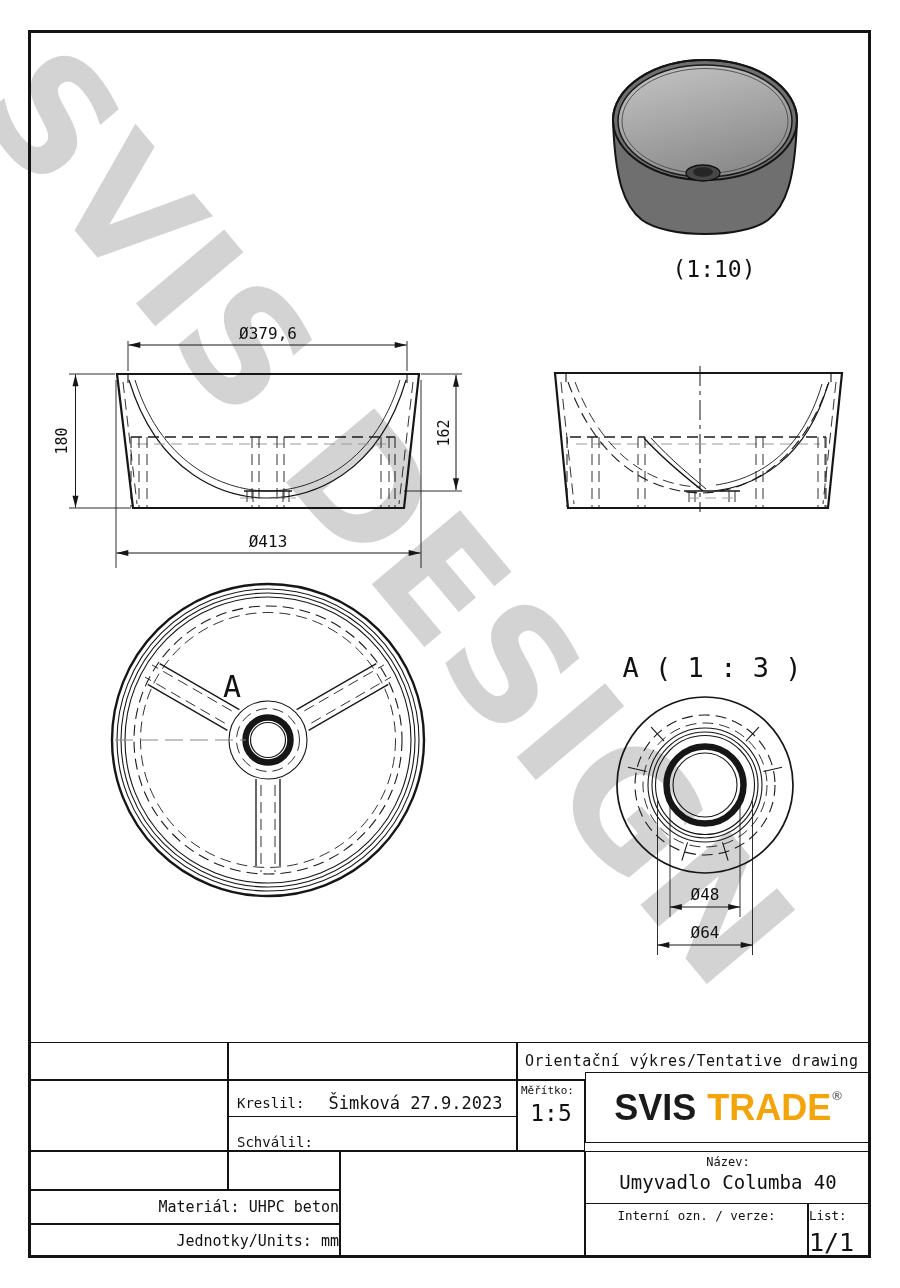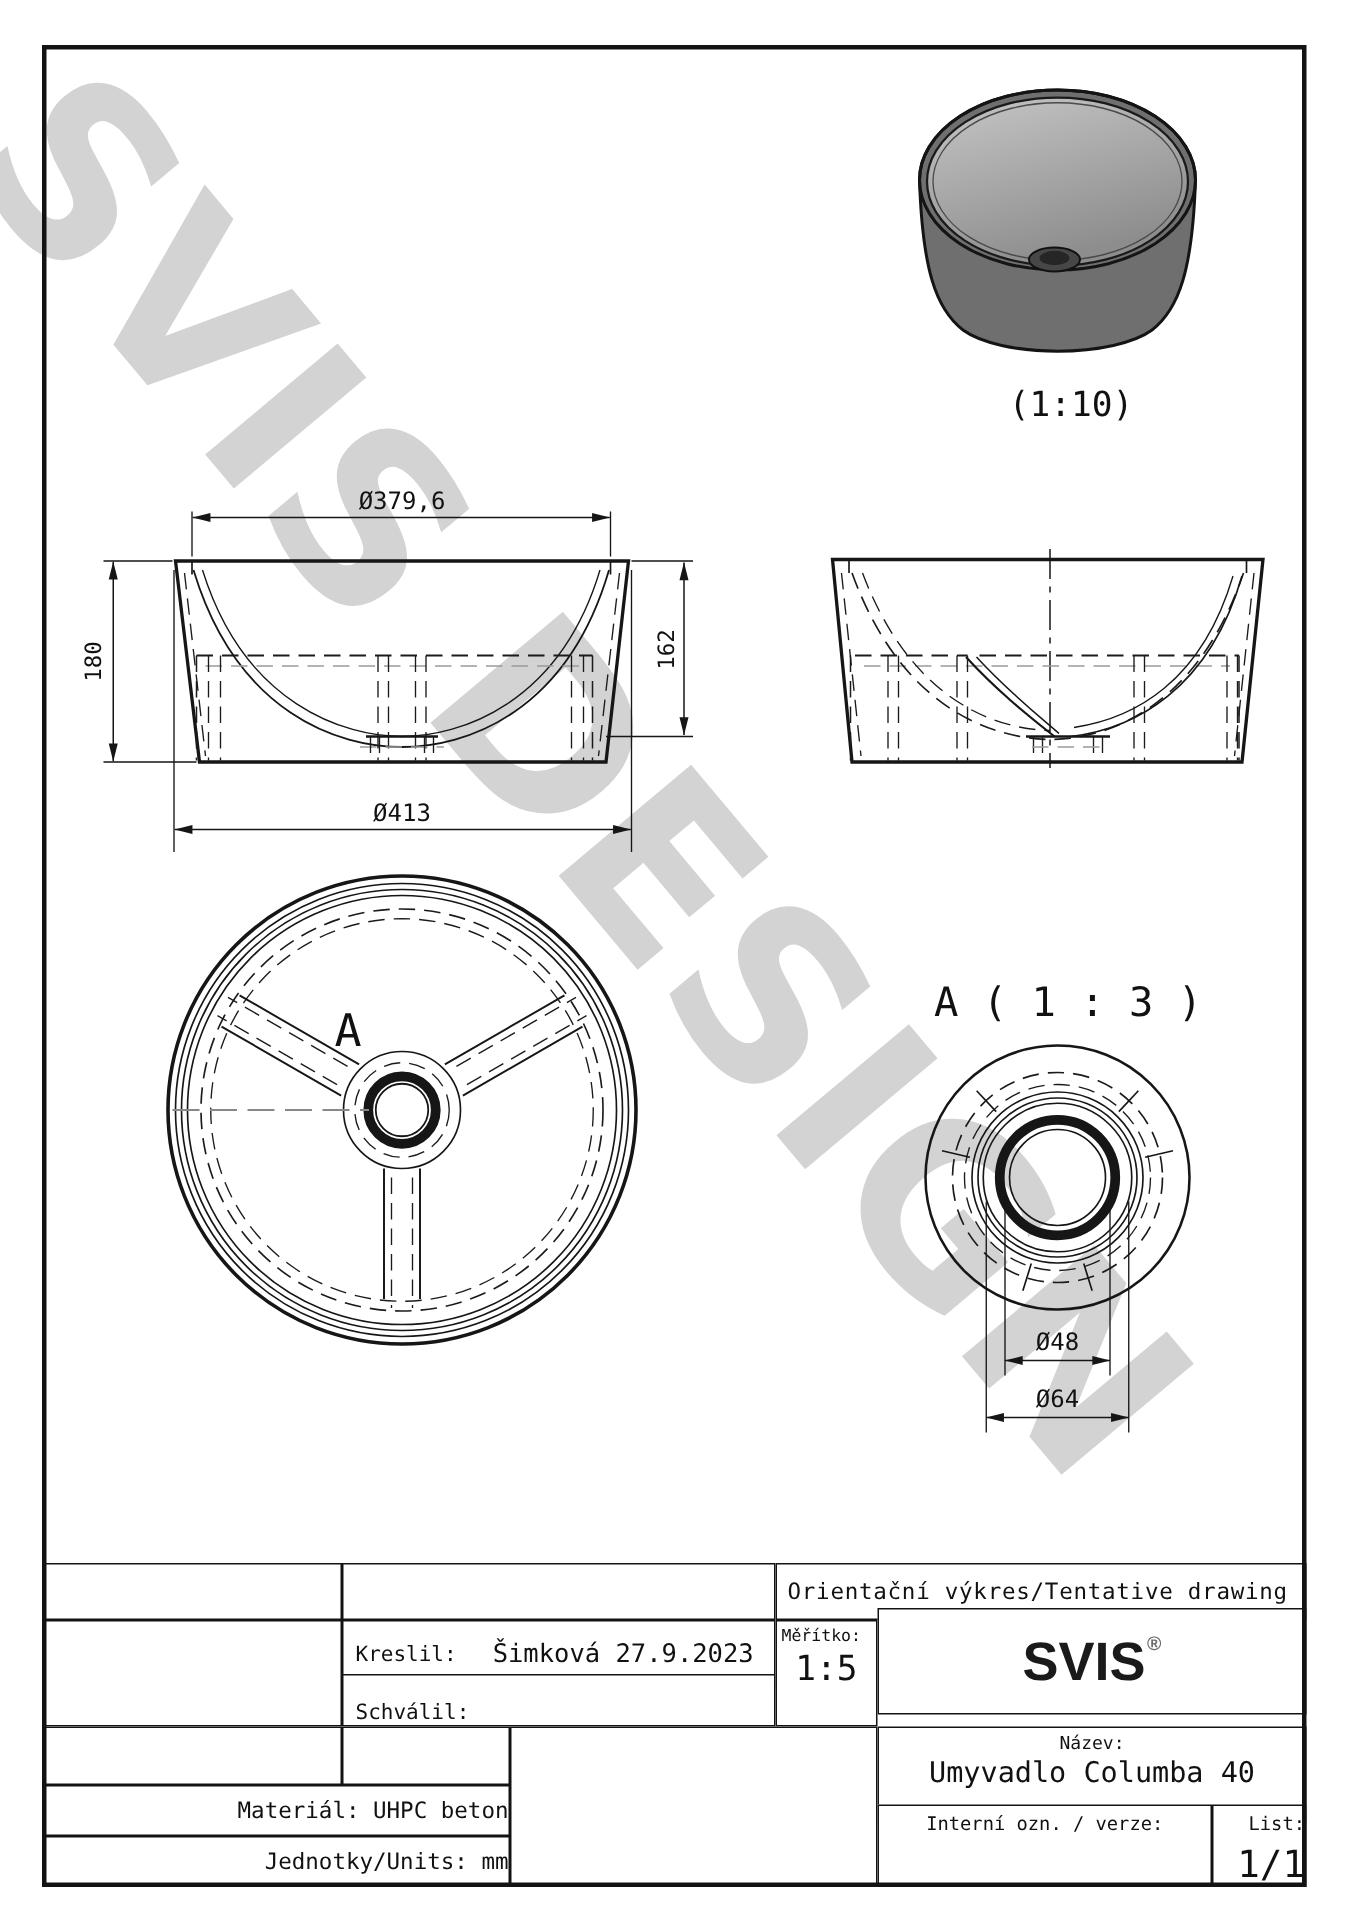--- a/index.html
+++ b/index.html
@@ -22,21 +22,21 @@
   .tb-logo{display:flex;align-items:center;justify-content:center;
            font-family:"Liberation Sans",sans-serif;font-weight:bold;font-size:36px;letter-spacing:0px;}
   .tb-logo .svis{color:#1a1a1a;}
   .tb-logo .trade{color:#f2a408;margin-left:11px;}
   .tb-logo .reg{color:#6b6b6b;font-size:13px;vertical-align:top;position:relative;top:-12px;margin-left:1px;}
   .tb-nazev{text-align:center;}
   .tb-nazev .lbl{display:block;font-size:12px;margin-top:3px;}
   .tb-nazev .val{display:block;font-size:19px;margin-top:2px;}
   .tb-material,.tb-units{display:flex;align-items:center;padding-left:8px;font-size:15px;justify-content:flex-end;}
   .tb-interni{text-align:center;font-size:12.5px;padding-top:4px;}
-  .tb-list{text-align:right;font-size:12.5px;padding-top:4px;padding-left:14px;}
+  .tb-list{text-align:left;font-size:12.5px;padding-top:4px;}
   .tb-list .val{display:block;font-size:25px;margin-top:5px;}
   svg text{font-family:"DejaVu Sans Mono",monospace;fill:#111;}
   .ln{stroke:#161616;fill:none;}
   .dash{stroke:#1b1b1b;fill:none;stroke-dasharray:11 6;}
   .dashg{stroke:#9a9a9a;fill:none;stroke-dasharray:11 6;}
   .dim{stroke:#161616;fill:none;stroke-width:1;}
   .ext{stroke:#161616;fill:none;stroke-width:.9;}
 </style>
 </head>
 <body>
@@ -176,20 +176,21 @@
   </div>
   <div class="cell tb-schvalil" style="left:228px;top:1116px;width:289px;height:35px;">
     <span>Schválil:</span>
   </div>
   <div class="cell tb-meritko" style="left:517px;top:1080px;width:68px;height:71px;">
     <span class="lbl">Měřítko:</span>
     <span class="val">1:5</span>
   </div>
   <div class="cell tb-logo" style="left:585px;top:1072px;width:286px;height:71px;">
     <span class="svis">SVIS</span>
+    <span class="trade">TRADE</span>
     <span class="reg">®</span>
   </div>
 
   <div class="cell" style="left:28px;top:1151px;width:200px;height:39px;"></div>
   <div class="cell" style="left:228px;top:1151px;width:112px;height:39px;"></div>
   <div class="cell tb-material" style="left:28px;top:1190px;width:312px;height:34px;">
     <span>Materiál: UHPC beton</span>
   </div>
   <div class="cell tb-units" style="left:28px;top:1224px;width:312px;height:34px;">
     <span>Jednotky/Units: mm</span>

